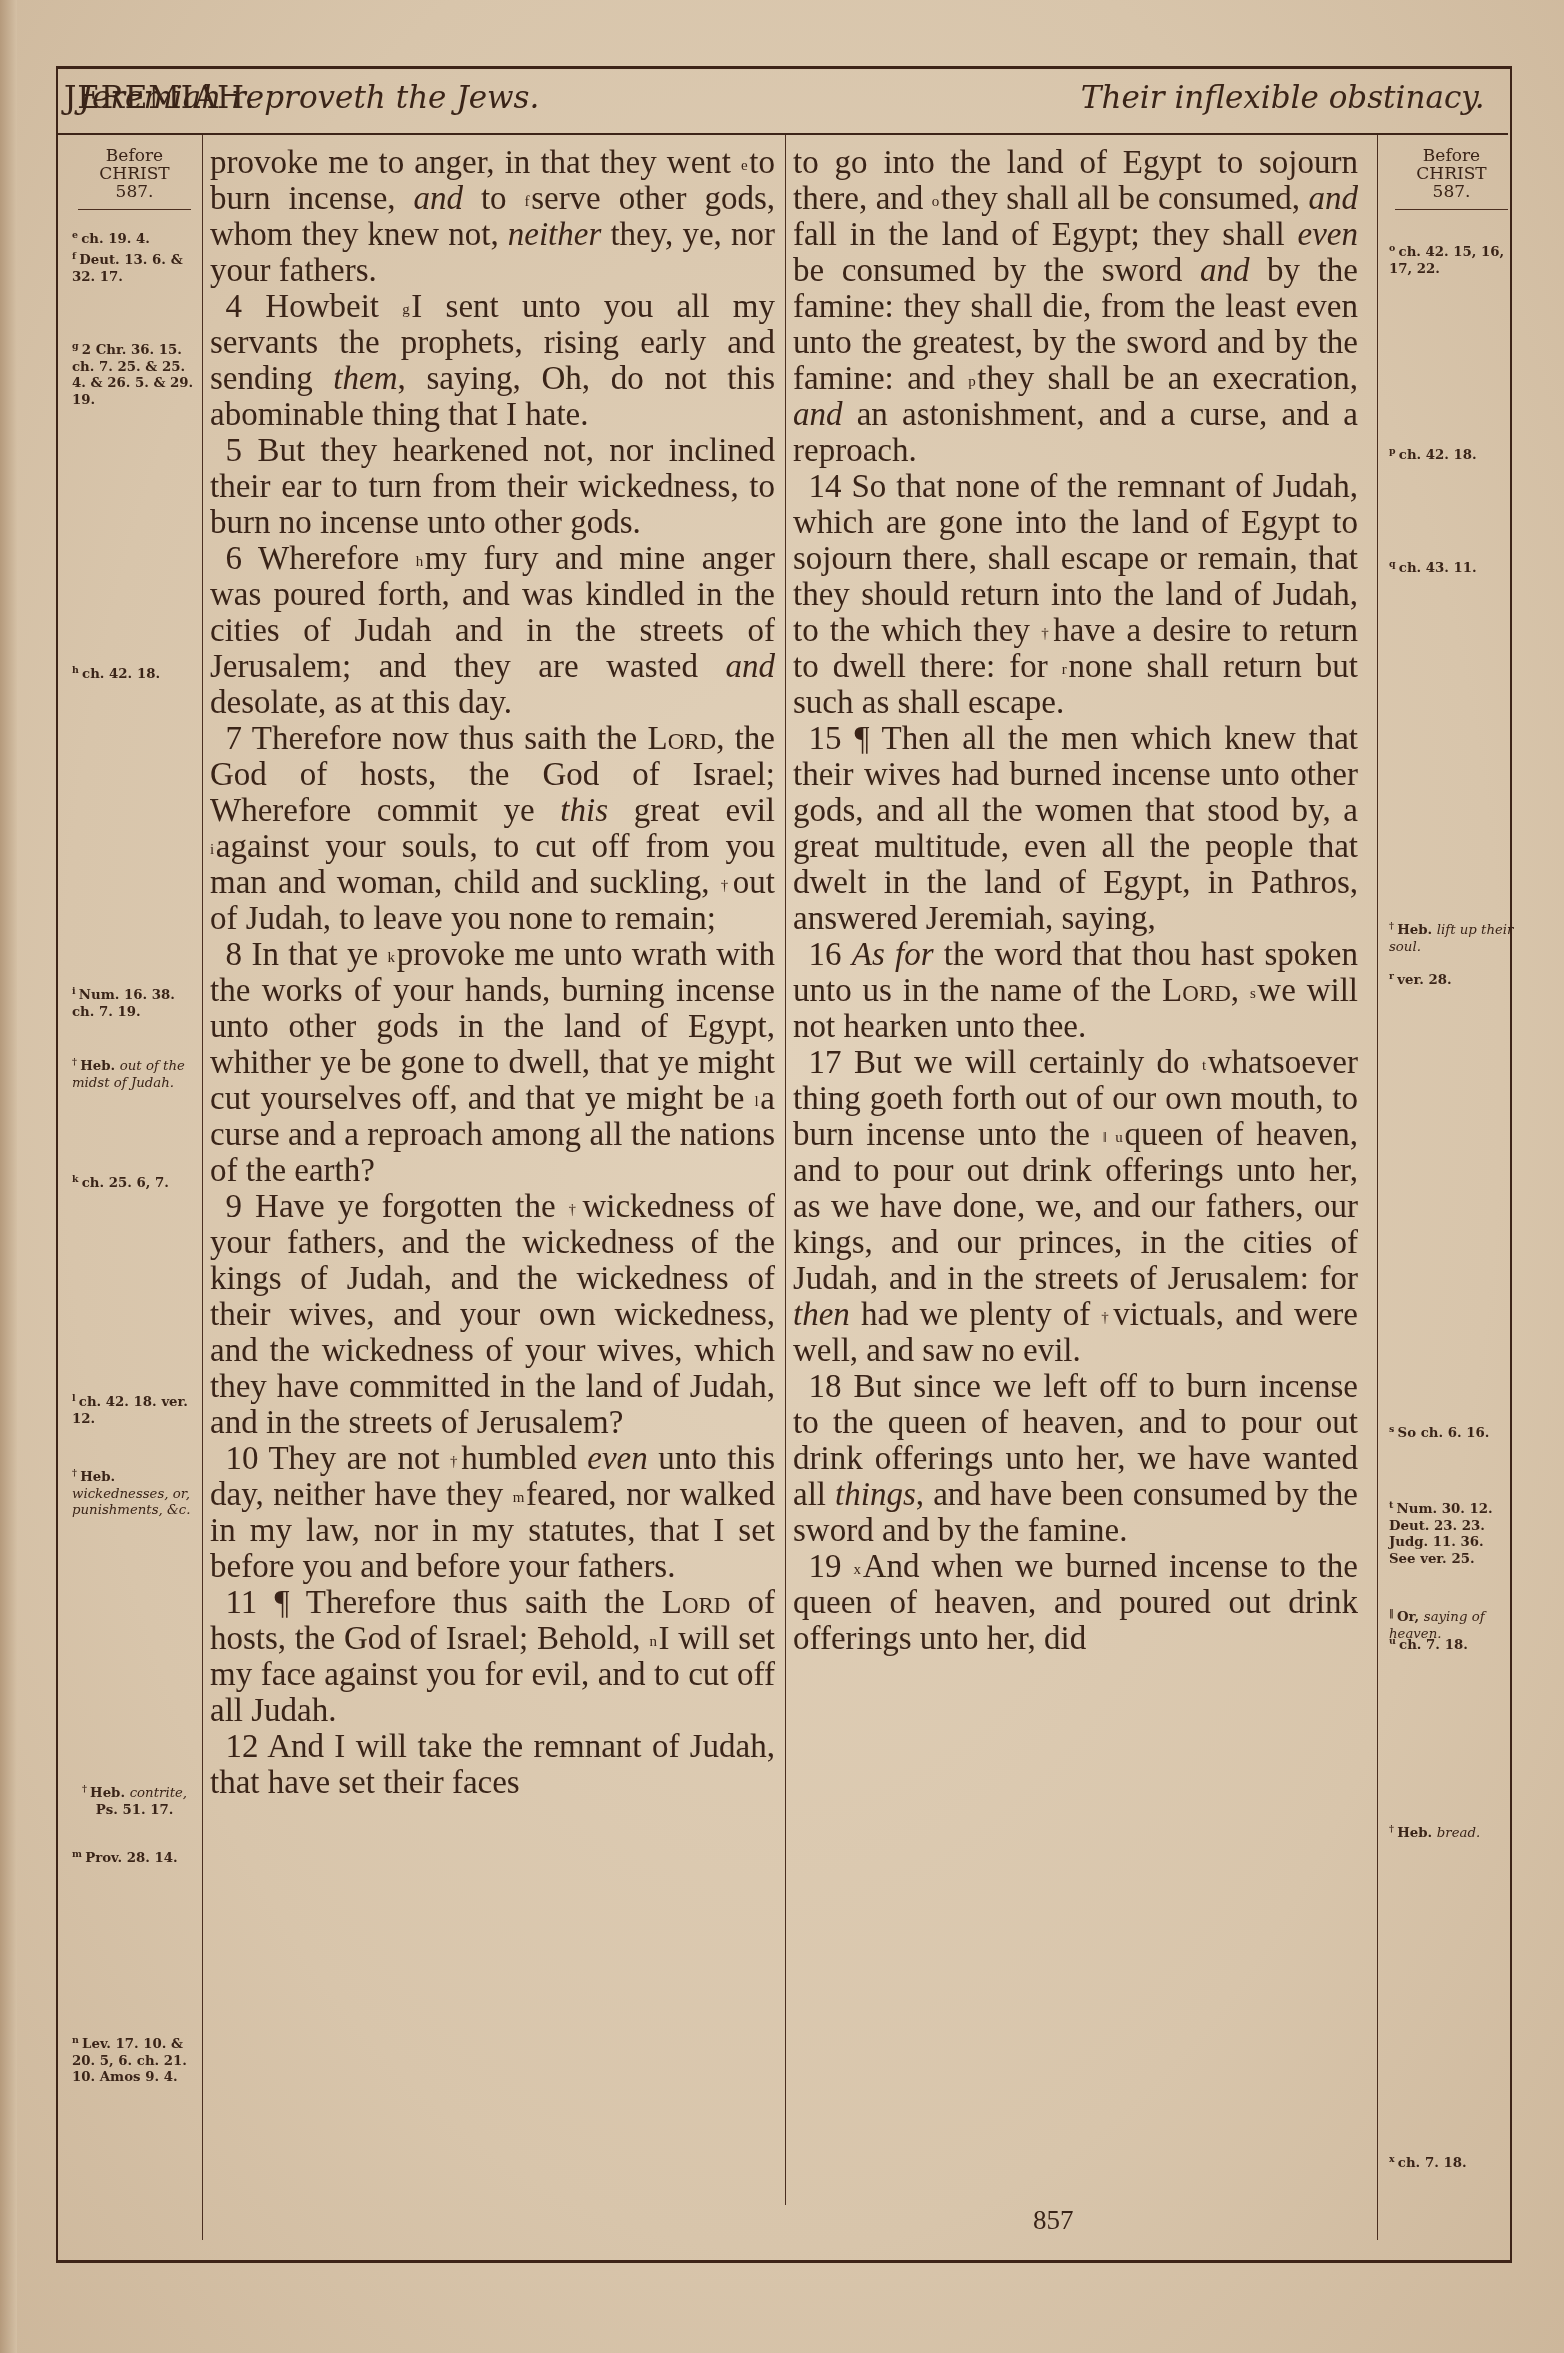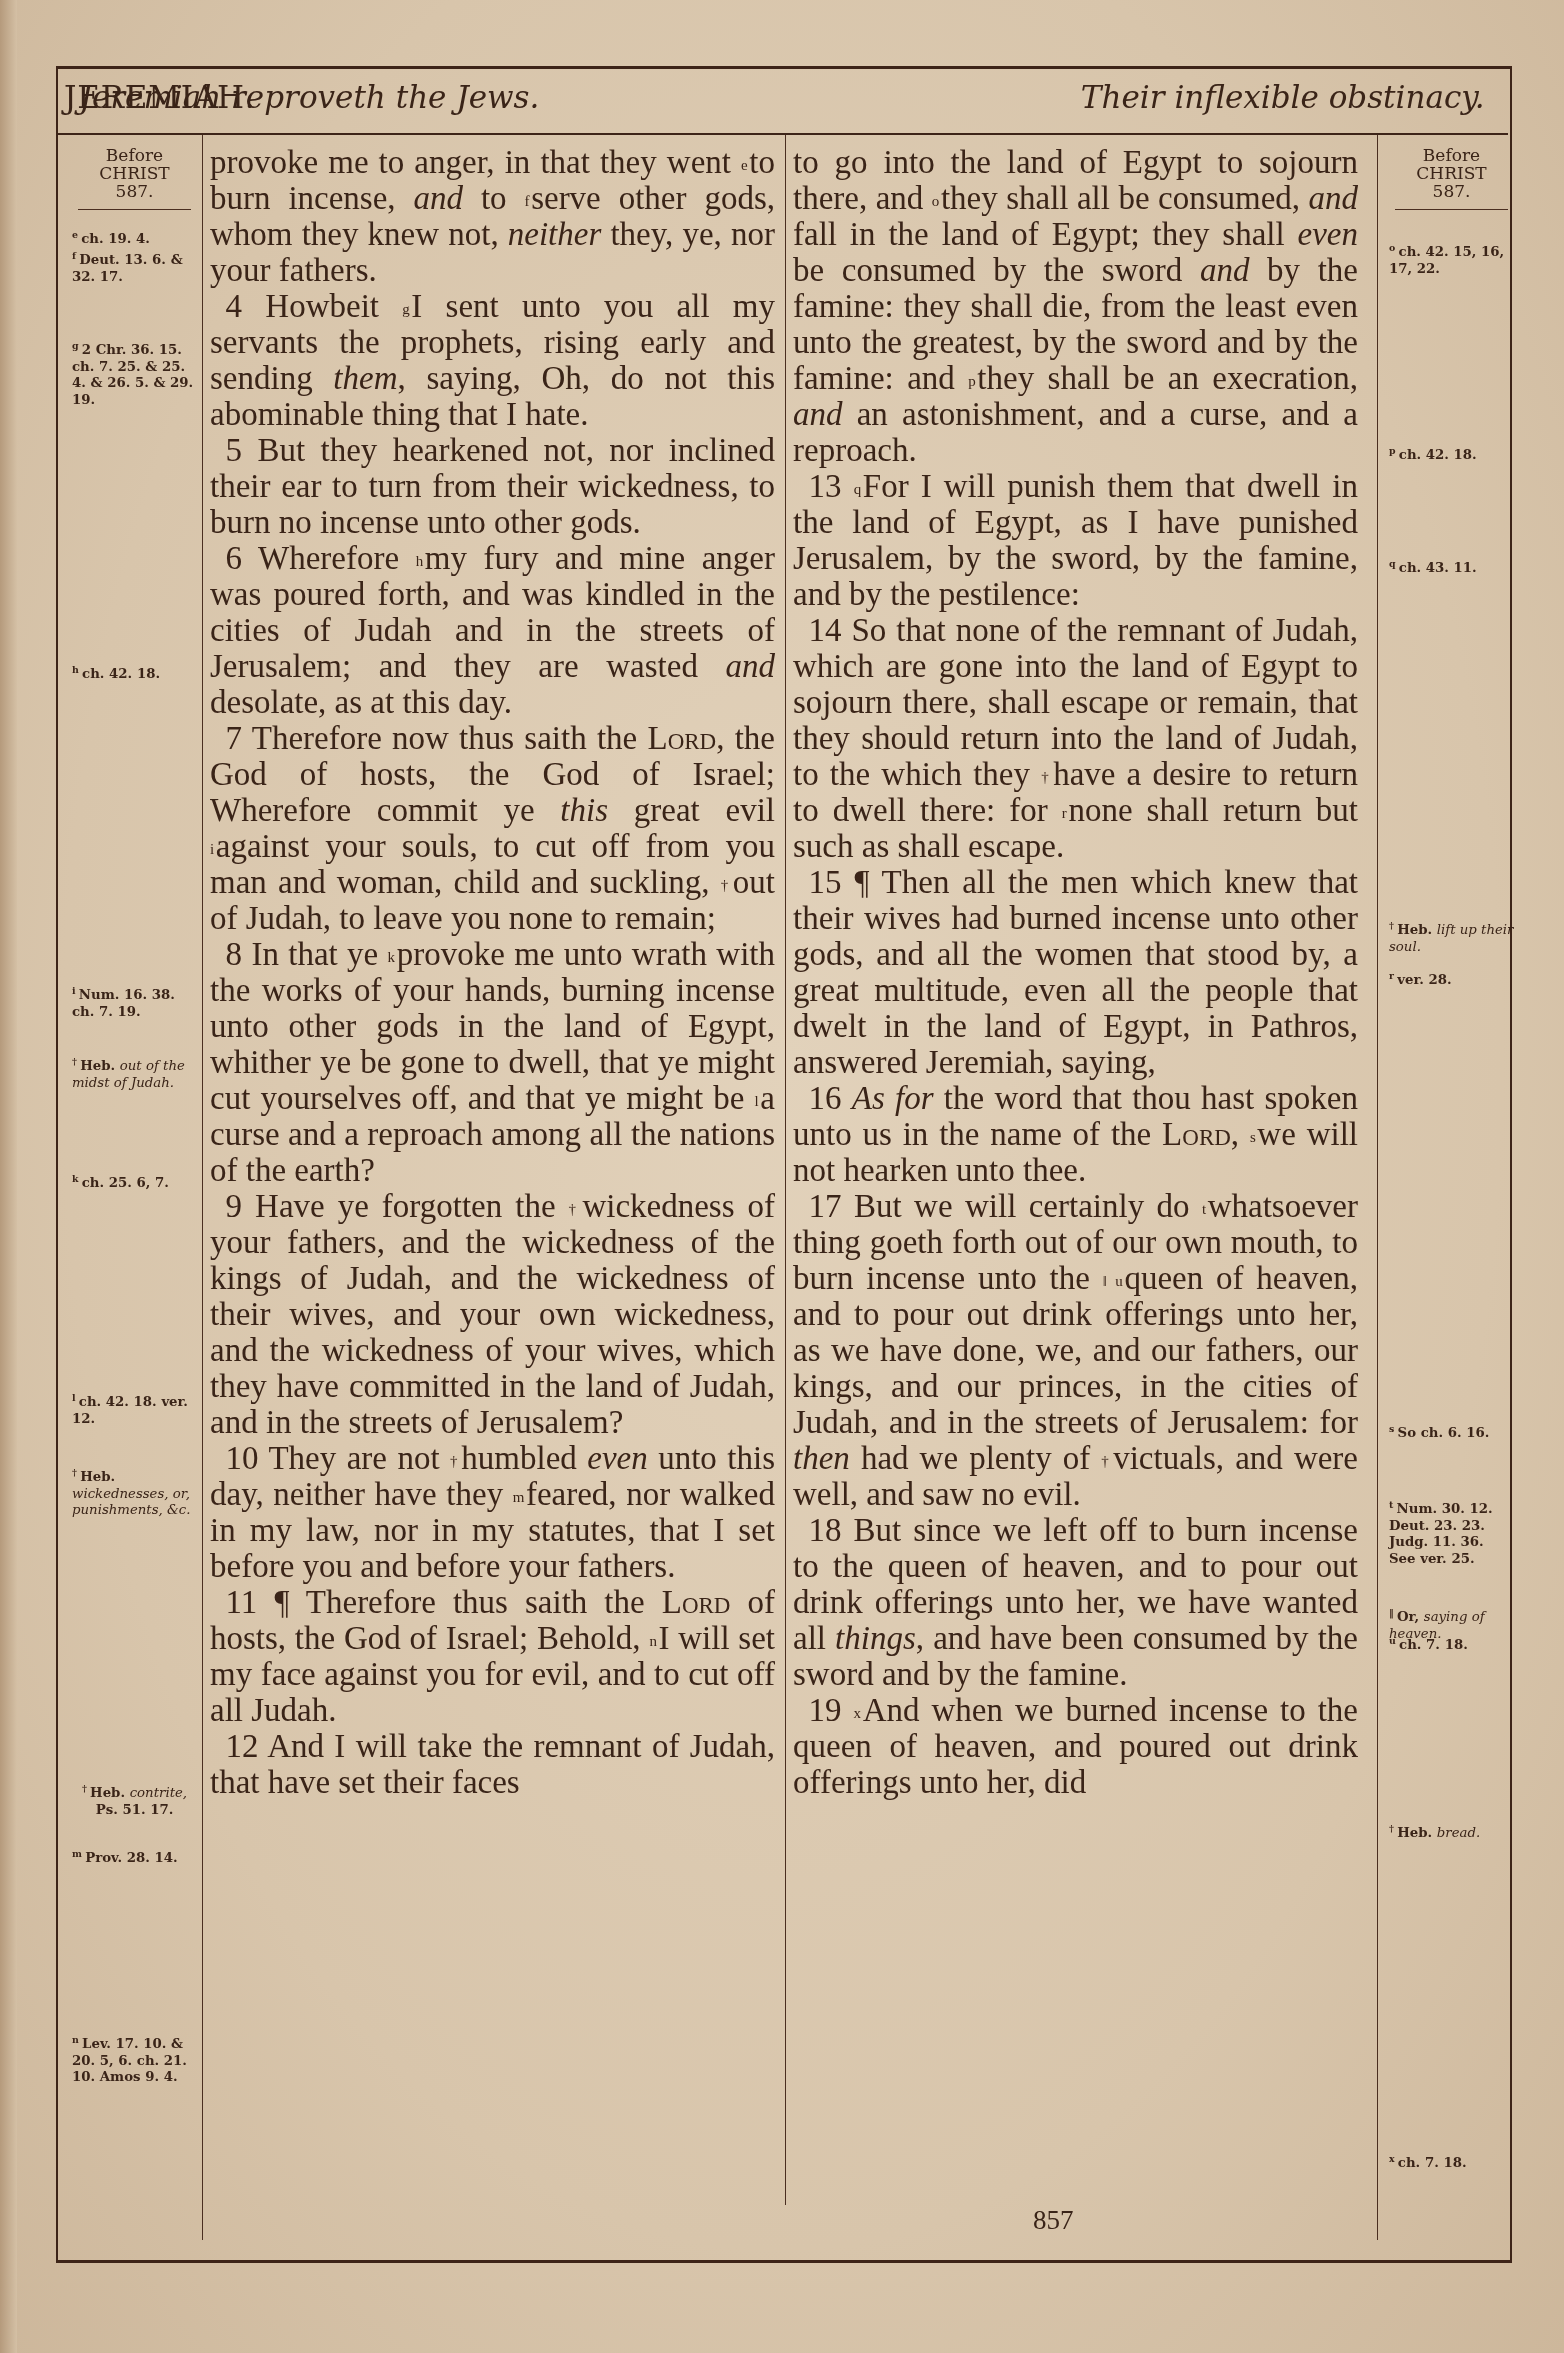--- a/index.html
+++ b/index.html
@@ -102,21 +102,20 @@
     <p class="v"><span>6 </span>Wherefore <sup>h</sup>my fury and mine anger was poured forth, and was kindled in the cities of Judah and in the streets of Jerusalem; and they are wasted <i>and</i> desolate, as at this day.</p>
     <p class="v"><span>7 </span>Therefore now thus saith the <span class="sc">Lord</span>, the God of hosts, the God of Israel; Wherefore commit ye <i>this</i> great evil <sup>i</sup>against your souls, to cut off from you man and woman, child and suckling, <sup>†</sup>out of Judah, to leave you none to remain;</p>
     <p class="v"><span>8 </span>In that ye <sup>k</sup>provoke me unto wrath with the works of your hands, burning incense unto other gods in the land of Egypt, whither ye be gone to dwell, that ye might cut yourselves off, and that ye might be <sup>l</sup>a curse and a reproach among all the nations of the earth?</p>
     <p class="v"><span>9 </span>Have ye forgotten the <sup>†</sup>wickedness of your fathers, and the wickedness of the kings of Judah, and the wickedness of their wives, and your own wickedness, and the wickedness of your wives, which they have committed in the land of Judah, and in the streets of Jerusalem?</p>
     <p class="v"><span>10 </span>They are not <sup>†</sup>humbled <i>even</i> unto this day, neither have they <sup>m</sup>feared, nor walked in my law, nor in my statutes, that I set before you and before your fathers.</p>
     <p class="v"><span>11 ¶ </span>Therefore thus saith the <span class="sc">Lord</span> of hosts, the God of Israel; Behold, <sup>n</sup>I will set my face against you for evil, and to cut off all Judah.</p>
     <p class="v"><span>12 </span>And I will take the remnant of Judah, that have set their faces</p>
   </div>
 <div class="col" id="colR" style="left:793px; top:144px; width:565px;">
     <p>to go into the land of Egypt to sojourn there, and <sup>o</sup>they shall all be consumed, <i>and</i> fall in the land of Egypt; they shall <i>even</i> be consumed by the sword <i>and</i> by the famine: they shall die, from the least even unto the greatest, by the sword and by the famine: and <sup>p</sup>they shall be an execration, <i>and</i> an astonishment, and a curse, and a reproach.</p>
-    <p class="v"><span>13 </span><sup>q</sup>For I will punish them that dwell in the land of Egypt, as I have punished Jerusalem, by the sword, by the famine, and by the pestilence:</p>
     <p class="v"><span>14 </span>So that none of the remnant of Judah, which are gone into the land of Egypt to sojourn there, shall escape or remain, that they should return into the land of Judah, to the which they <sup>†</sup>have a desire to return to dwell there: for <sup>r</sup>none shall return but such as shall escape.</p>
     <p class="v"><span>15 ¶ </span>Then all the men which knew that their wives had burned incense unto other gods, and all the women that stood by, a great multitude, even all the people that dwelt in the land of Egypt, in Pathros, answered Jeremiah, saying,</p>
     <p class="v"><span>16 </span><i>As for</i> the word that thou hast spoken unto us in the name of the <span class="sc">Lord</span>, <sup>s</sup>we will not hearken unto thee.</p>
     <p class="v"><span>17 </span>But we will certainly do <sup>t</sup>whatsoever thing goeth forth out of our own mouth, to burn incense unto the <sup>‖ u</sup>queen of heaven, and to pour out drink offerings unto her, as we have done, we, and our fathers, our kings, and our princes, in the cities of Judah, and in the streets of Jerusalem: for <i>then</i> had we plenty of <sup>†</sup>victuals, and were well, and saw no evil.</p>
     <p class="v"><span>18 </span>But since we left off to burn incense to the queen of heaven, and to pour out drink offerings unto her, we have wanted all <i>things</i>, and have been consumed by the sword and by the famine.</p>
     <p class="v"><span>19 </span><sup>x</sup>And when we burned incense to the queen of heaven, and poured out drink offerings unto her, did</p>
   </div>
 
 <div class="pagenum">857</div>
 

